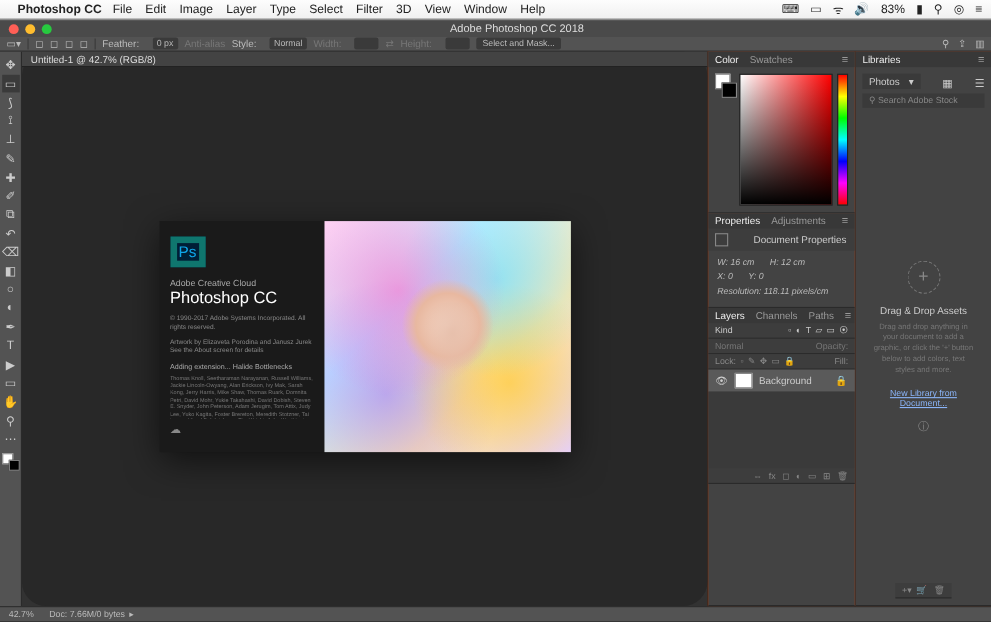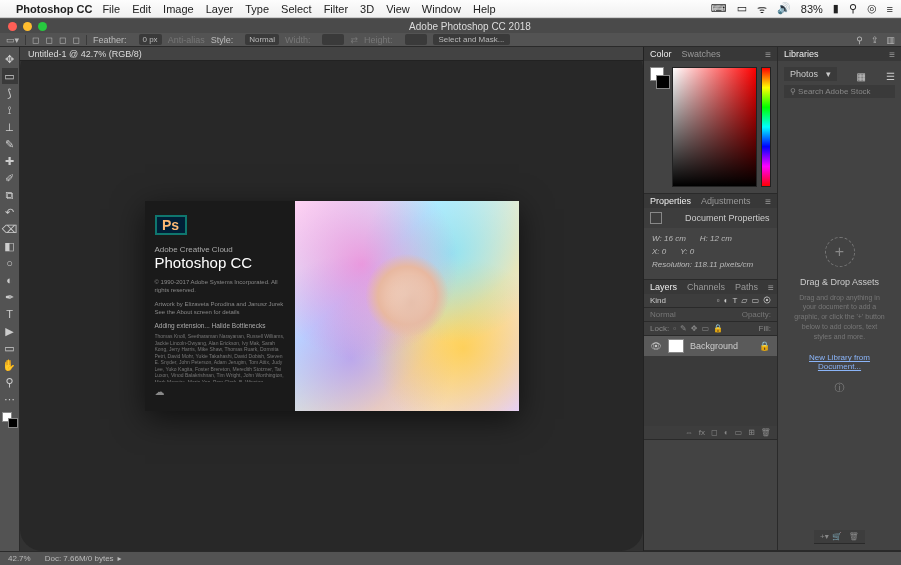--- a/index.html
+++ b/index.html
@@ -35,21 +35,21 @@
 .toolbar .swatches-tb { margin-top: 4px; width: 16px; height: 16px; position: relative; }
 .toolbar .swatches-tb .fg { position: absolute; width: 10px; height: 10px; background: #fff; border: 1px solid #888; top: 0; left: 0; }
 .toolbar .swatches-tb .bg { position: absolute; width: 10px; height: 10px; background: #000; border: 1px solid #888; bottom: 0; right: 0; }
 
 .doc-area { flex: 1; background: #282828; display: flex; flex-direction: column; position: relative; border-radius: 22px; }
 .doc-tab { height: 14px; background: #434343; display: flex; align-items: center; padding: 0 8px; font-size: 9px; color: #ddd; border-bottom: 1px solid #222; }
 .canvas-wrap { flex: 1; display: flex; align-items: center; justify-content: center; position: relative; }
 
 .splash { width: 374px; height: 210px; background: #1a1a1a; display: flex; box-shadow: 0 8px 30px rgba(0,0,0,.6); }
 .splash-left { width: 150px; padding: 14px 10px; display: flex; flex-direction: column; }
-.ps-logo { width: 32px; height: 32px; background: #001e36; border: 2px solid #0f766e; display: flex; align-items: center; justify-content: center; color: #fdba74; font-weight: 700; font-size: 14px; margin-bottom: 10px; }
+.ps-logo { width: 32px; height: 32px; background: #001e36; border: 6px solid #0f766e; display: flex; align-items: center; justify-content: center; color: #0ea5e9; font-weight: 400; font-size: 14px; margin-bottom: 10px; }
 .splash-left .cc { font-size: 8px; color: #aaa; }
 .splash-left .title { font-size: 15px; color: #fff; font-weight: 300; margin-bottom: 8px; }
 .splash-left .copy { font-size: 6px; color: #888; margin-bottom: 6px; line-height: 1.3; }
 .splash-left .credits { font-size: 5px; color: #777; line-height: 1.3; margin-bottom: 4px; overflow: hidden; }
 .splash-left .loading { font-size: 6.5px; color: #aaa; margin-bottom: 4px; }
 .splash-art { flex: 1; background:
   radial-gradient(circle at 50% 45%, #f5d8c8 0%, #e8b8a0 18%, transparent 26%),
   radial-gradient(circle at 30% 30%, rgba(255,100,200,.6), transparent 45%),
   radial-gradient(circle at 70% 25%, rgba(100,220,255,.6), transparent 40%),
   radial-gradient(circle at 75% 70%, rgba(255,200,50,.7), transparent 40%),

